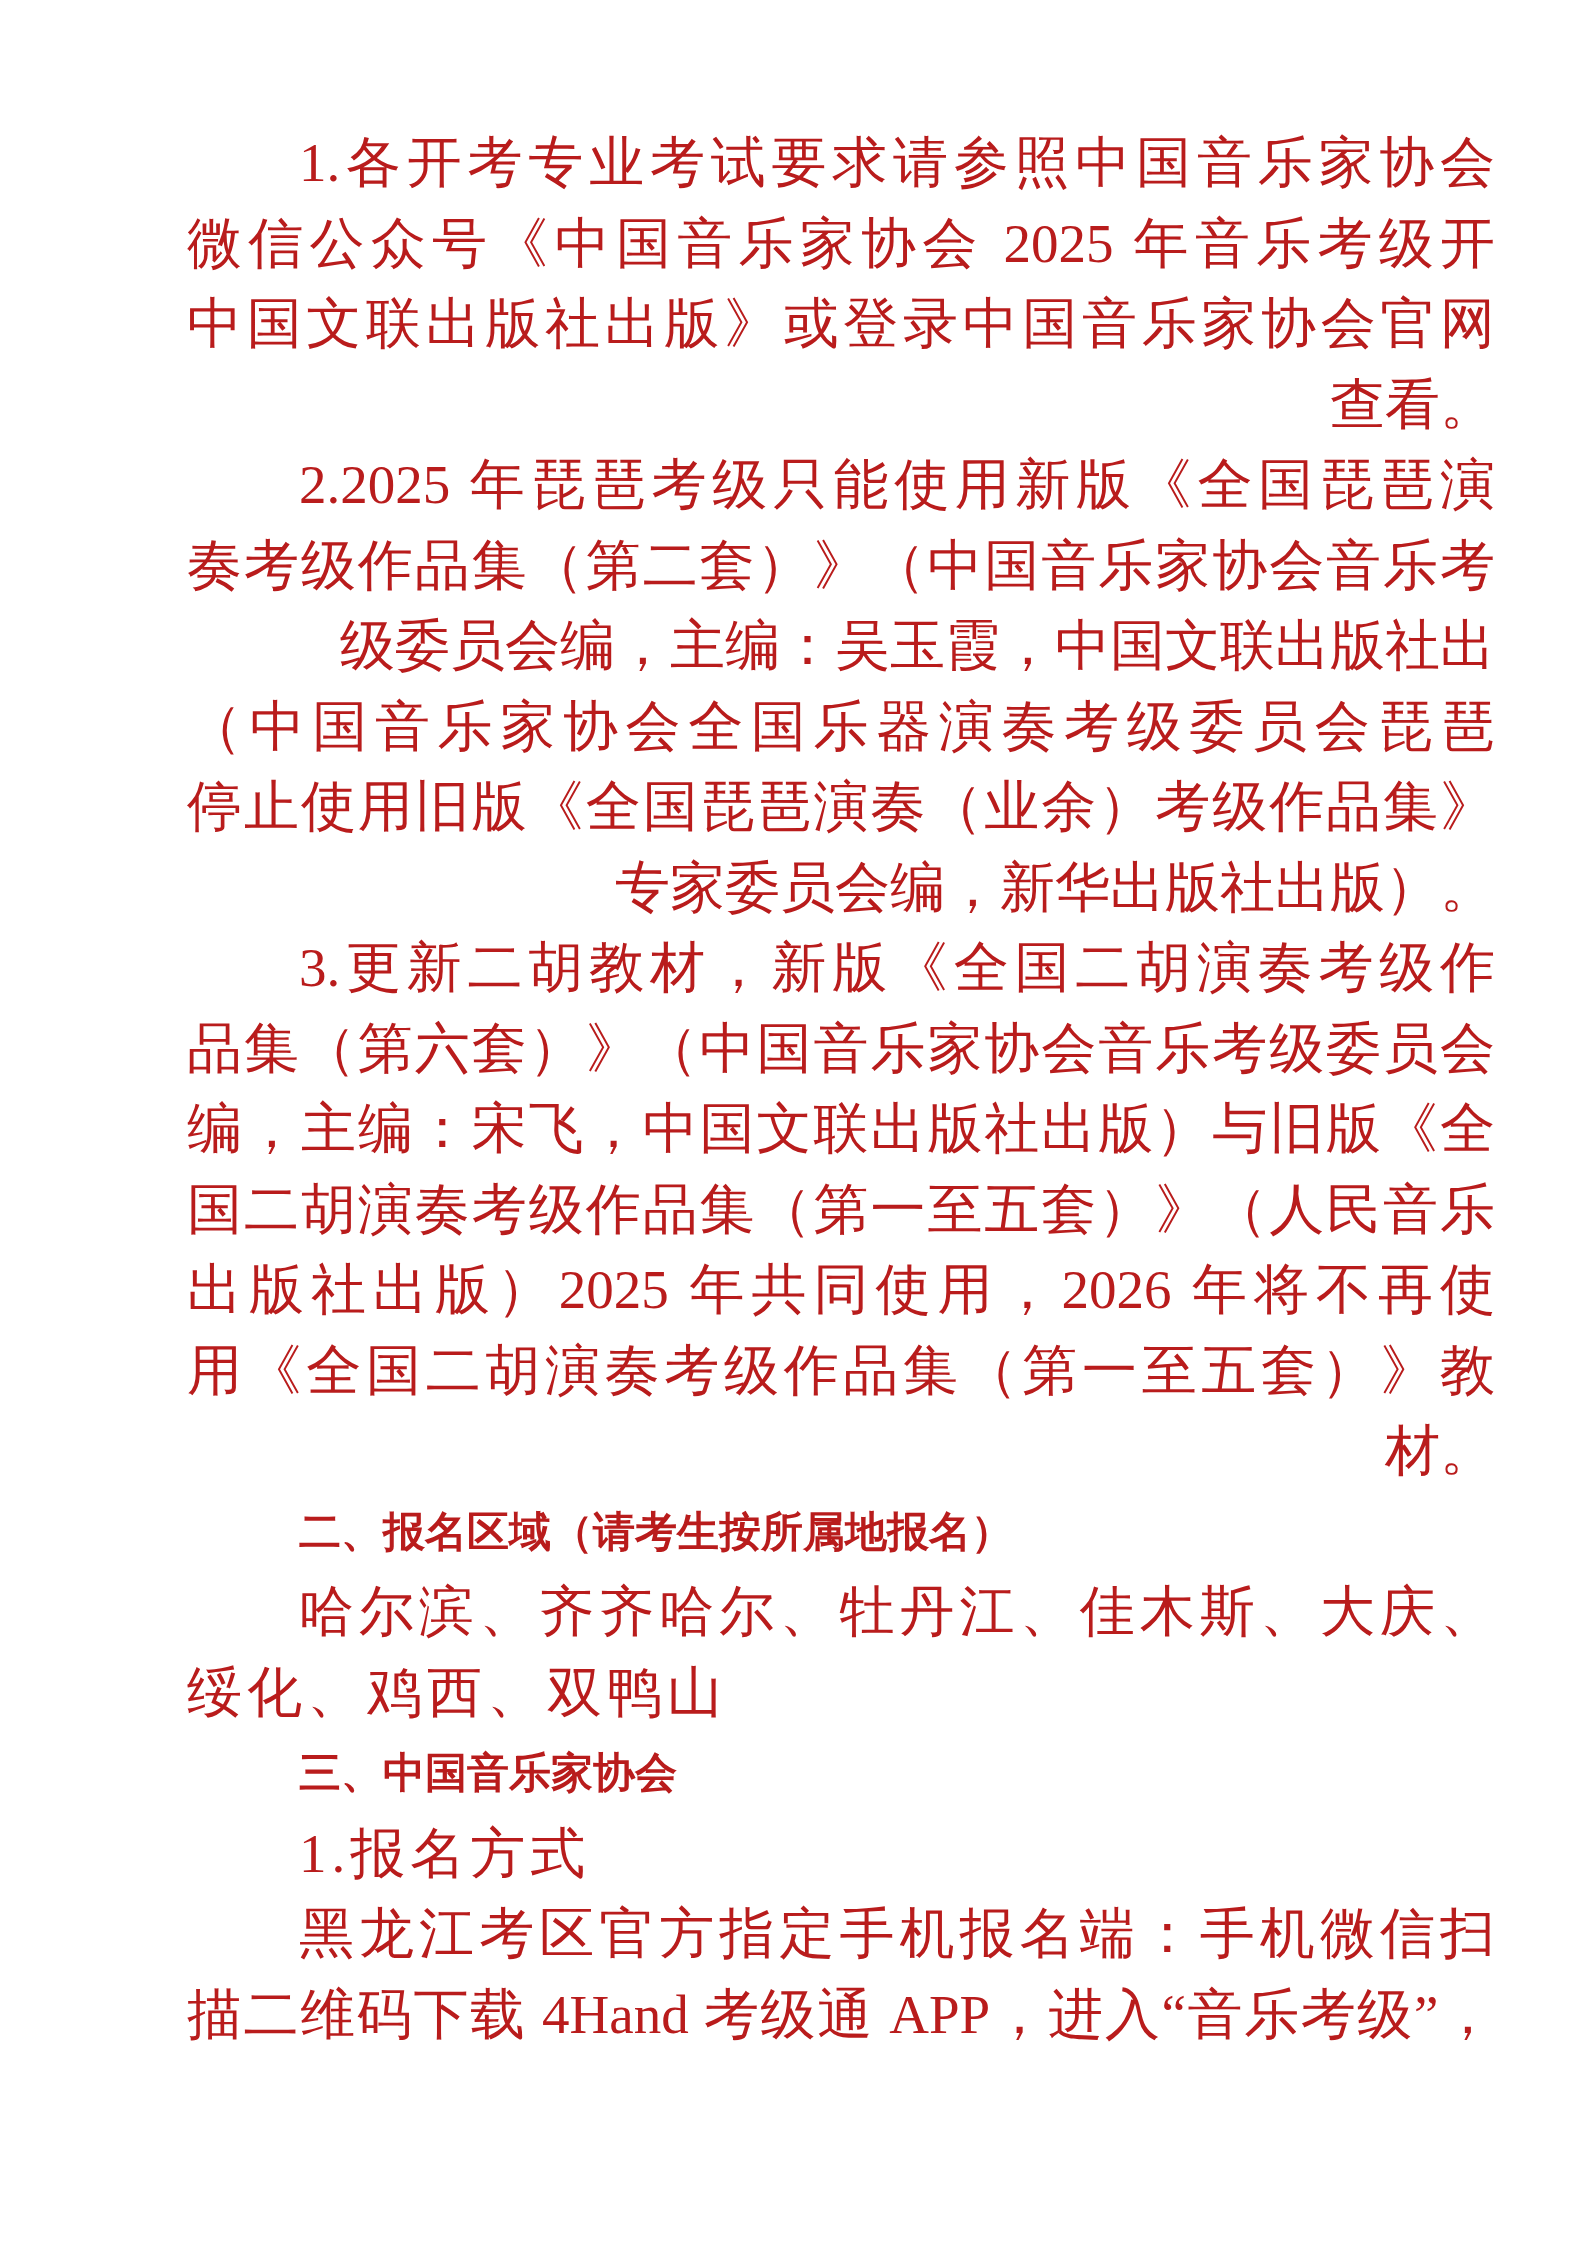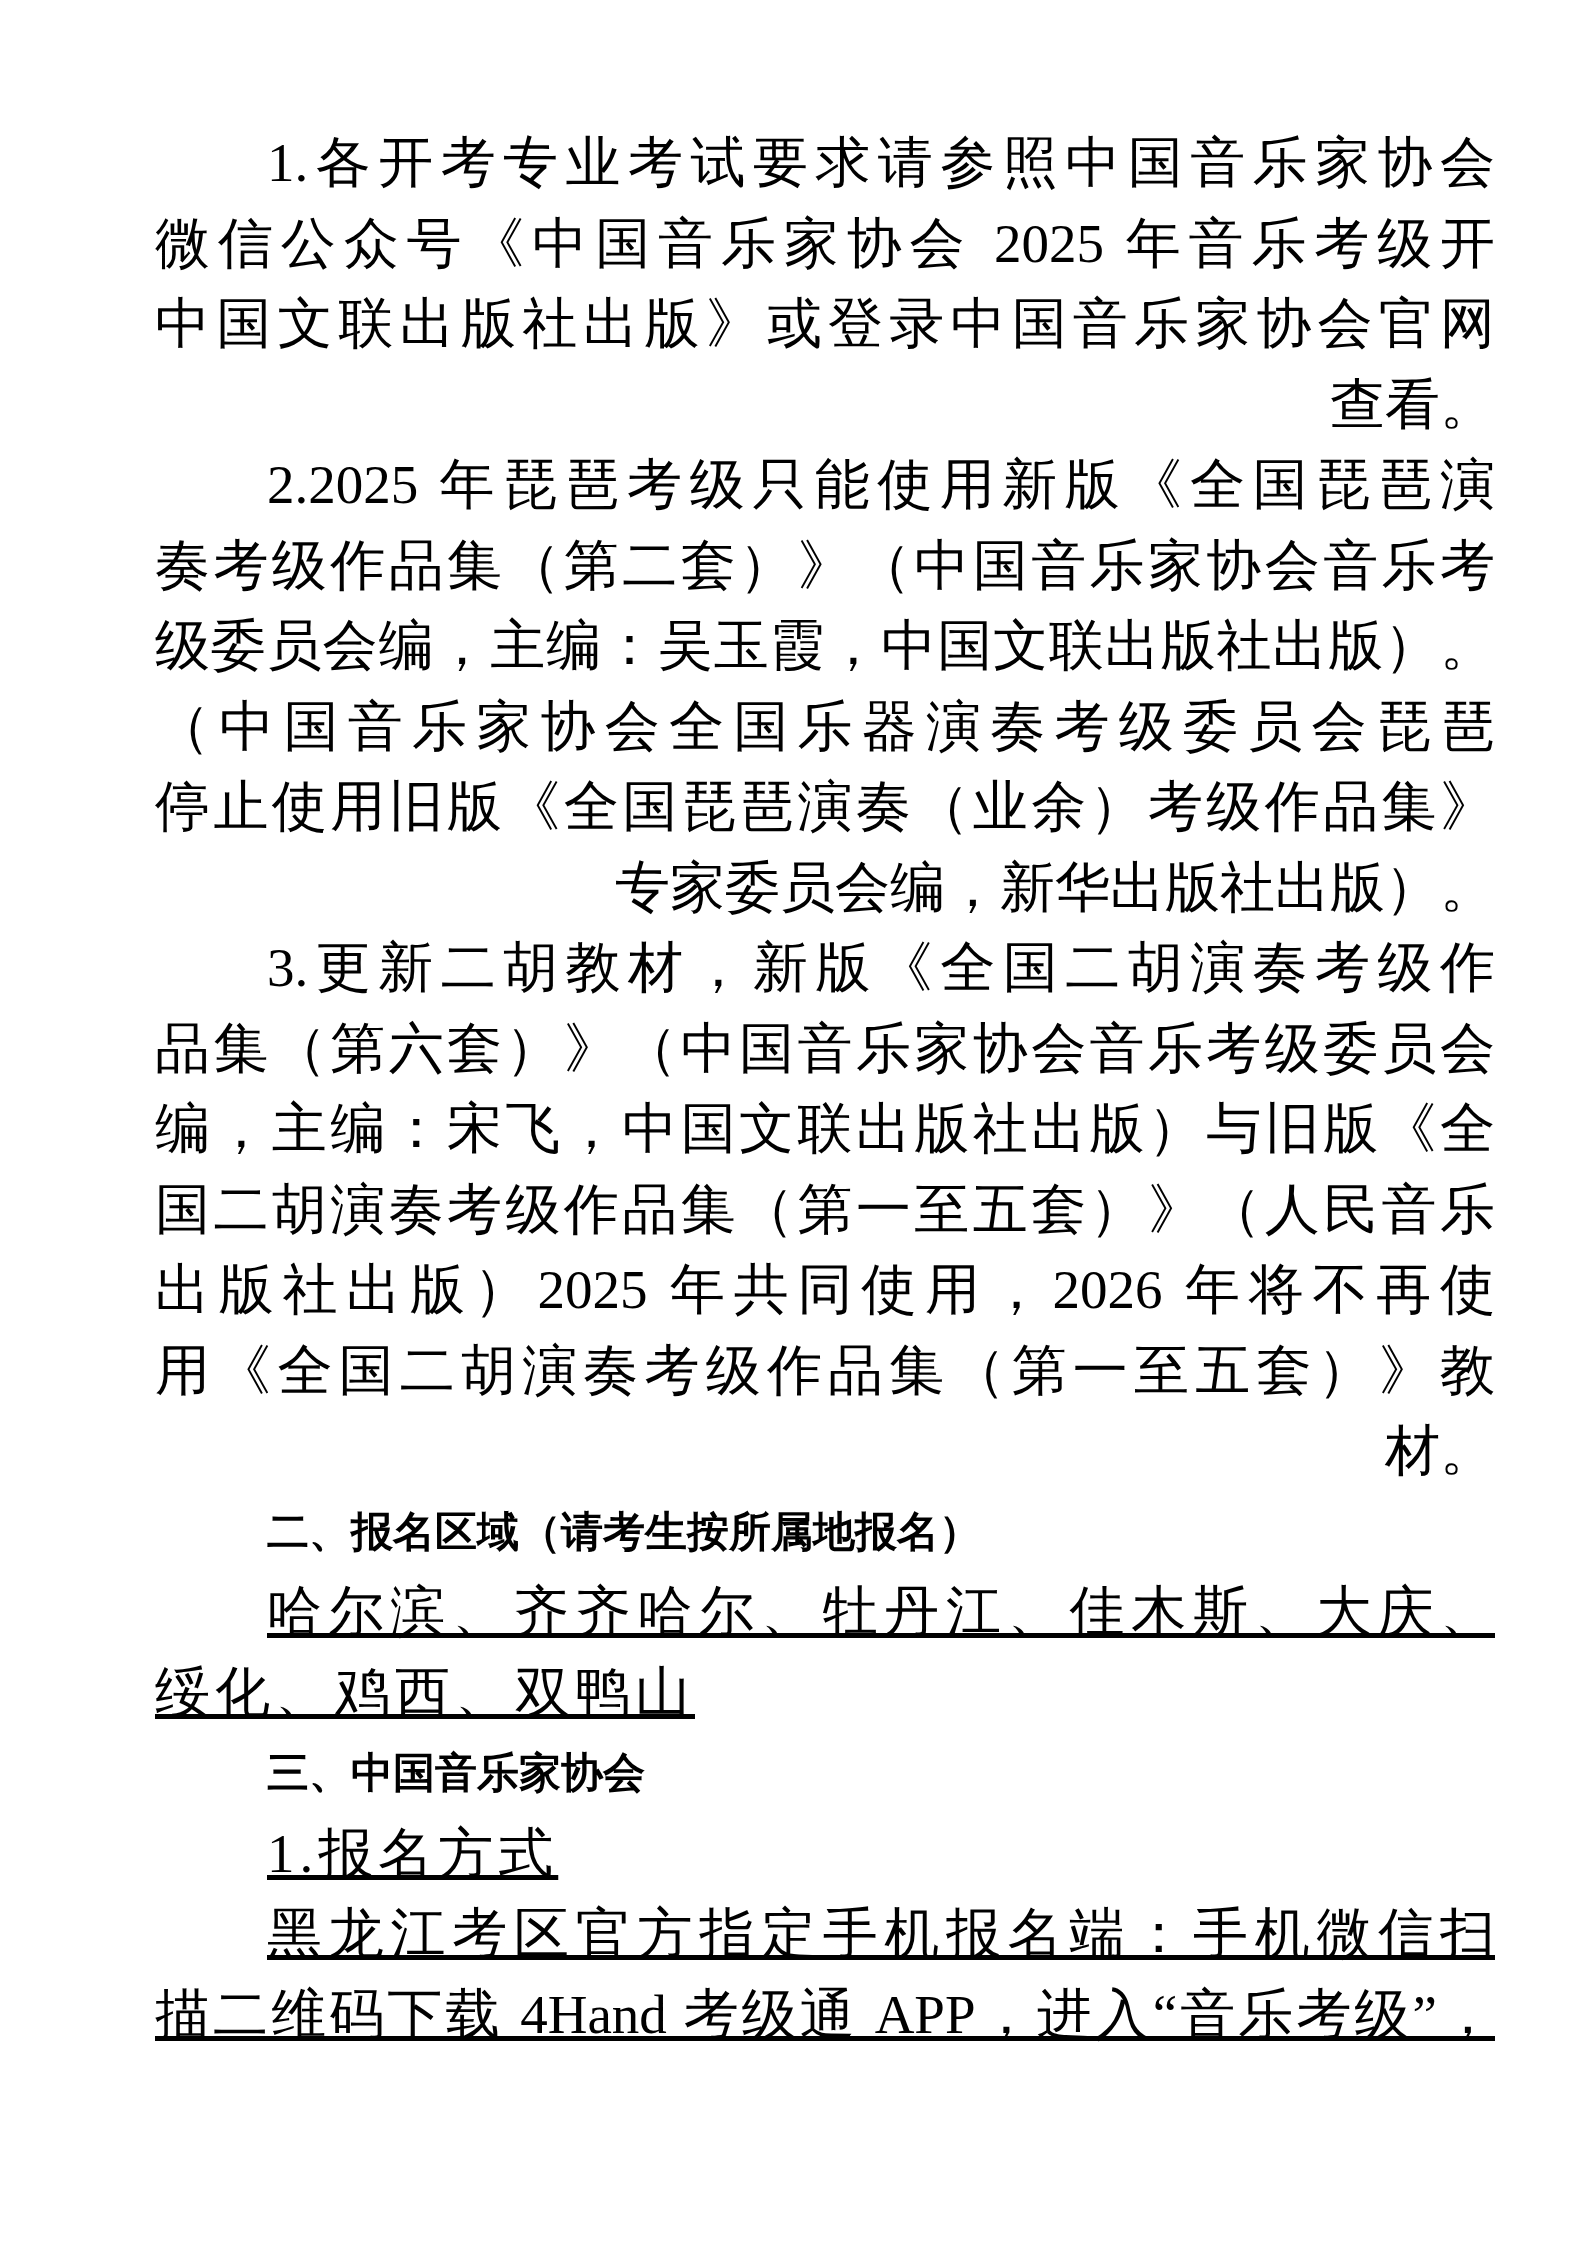--- a/index.html
+++ b/index.html
@@ -19,40 +19,40 @@
   .text-block {
     position: absolute;
     left: 155px;
     top: 123px;
     width: 1340px;
   }
   .line {
     height: 80.5px;
     line-height: 80.5px;
     font-size: 55px;
-    color: #000000;
+    color: #b91c1c;
     overflow: hidden;
     white-space: normal;
+    margin-left: 32px;
   }
   .line.indent {
     padding-left: 112px;
   }
   .line.justify {
     text-align: justify;
     text-align-last: justify;
   }
   .line.body {
     font-family: "Liberation Serif", serif;
     text-align: right;
   }
   .line.kaiti {
     font-family: "Liberation Serif", serif;
     font-weight: 400;
     letter-spacing: 5px;
-    text-decoration: underline;
   }
   .line.kaiti.justify {
     letter-spacing: 0;
   }
   .line.heading {
     font-family: "Liberation Sans", sans-serif;
     font-weight: 700;
     font-size: 42px;
   }
 </style>

